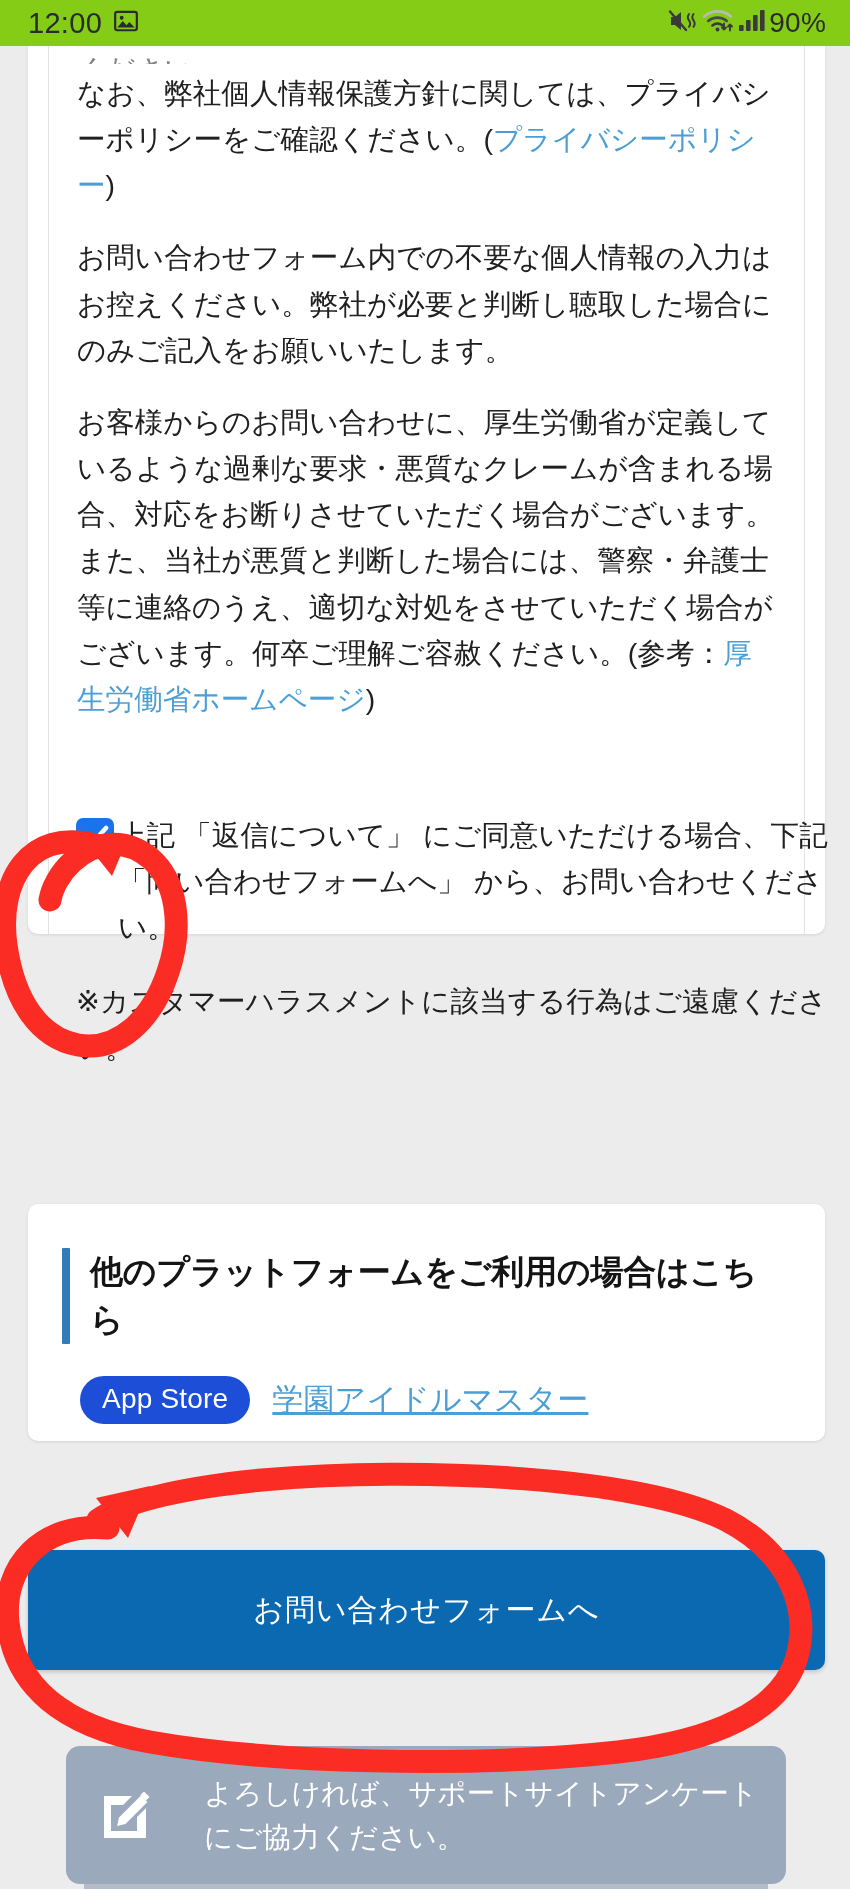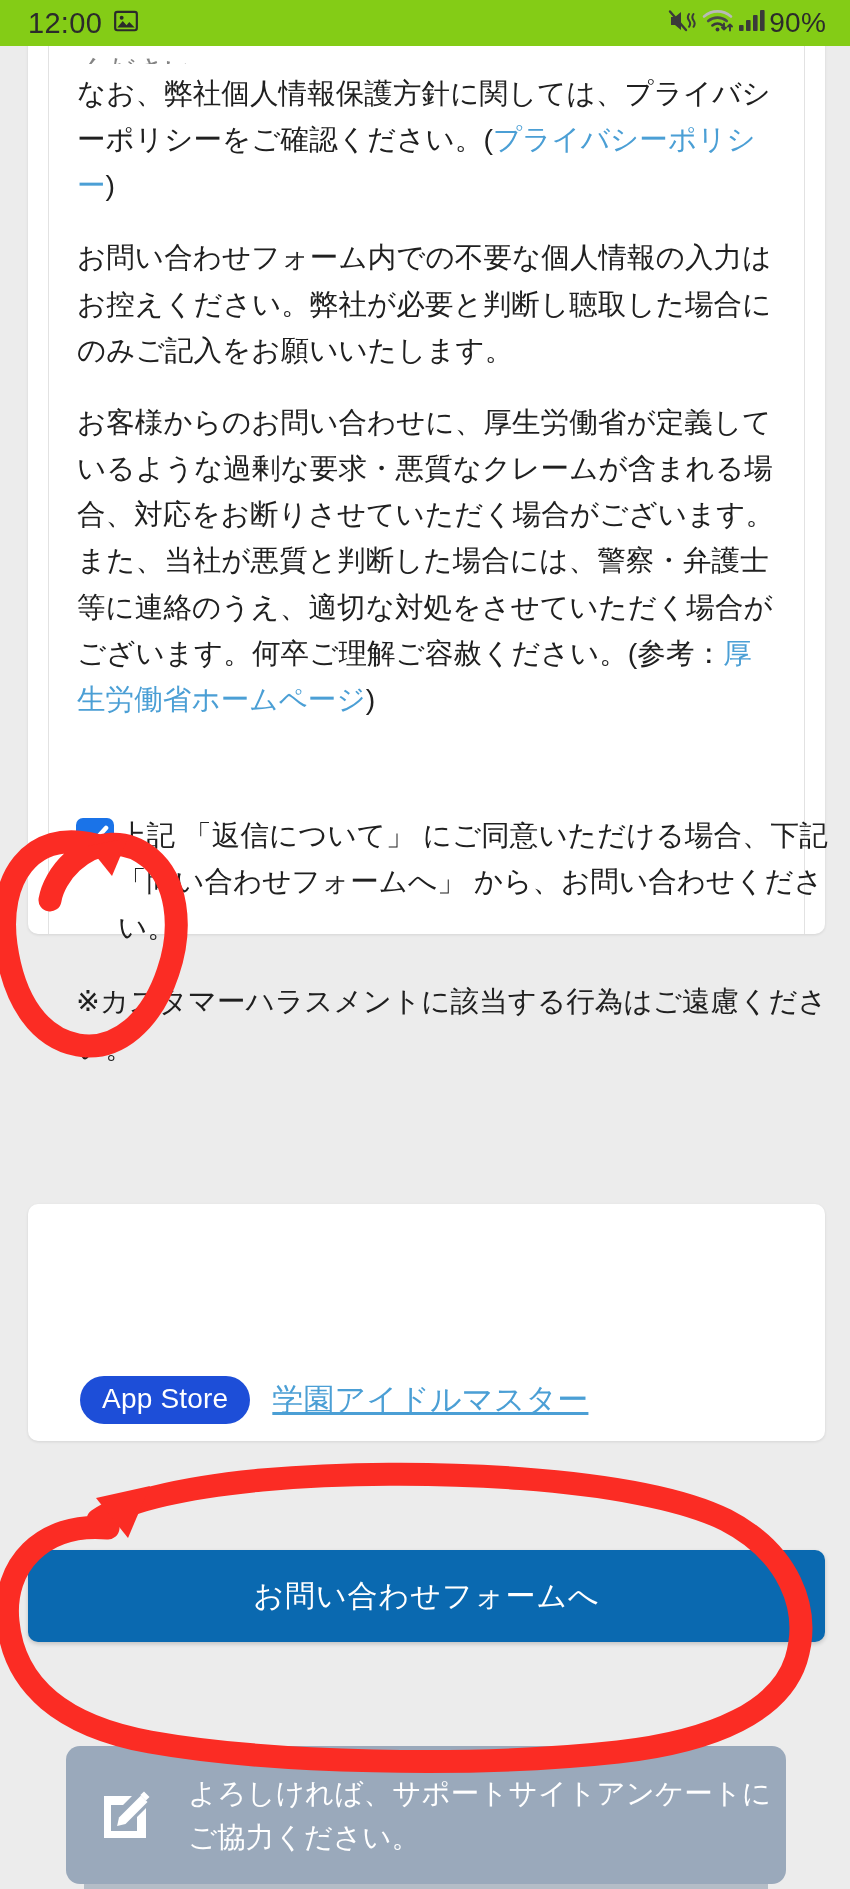--- a/index.html
+++ b/index.html
@@ -198,21 +198,21 @@
     font-size: 31px;
     letter-spacing: 0.1px;
   }
 
   
   .primary-btn {
     position: absolute;
     left: 28px;
     top: 1504px;
     width: 797px;
-    height: 92px;
+    height: 120px;
     background: #0a69b0;
     border: none;
     border-radius: 10px;
     color: #ffffff;
     font-size: 30px;
     font-family: inherit;
     letter-spacing: 1px;
     box-shadow: 0 2px 4px rgba(0,0,0,0.18);
     cursor: pointer;
   }
@@ -231,21 +231,21 @@
     position: absolute;
     left: 66px;
     top: 1700px;
     width: 720px;
     height: 138px;
     background: #9aa9bb;
     border-radius: 14px;
     display: flex;
     align-items: center;
     padding-left: 30px;
-    gap: 30px;
+    gap: 46px;
     cursor: pointer;
   }
   .survey-text {
     color: #ffffff;
     font-size: 28.5px;
     line-height: 1.55;
     letter-spacing: 0.1px;
   }
 
   
@@ -331,20 +331,24 @@
             <path d="M3 13.5l7 7L25 4" stroke="#ffffff" stroke-width="4.6" fill="none" stroke-linecap="round" stroke-linejoin="round"></path>
           </svg>
         </span>
         <span class="consent-text">上記 「返信について」 にご同意いただける場合、下記 「問い合わせフォームへ」 から、お問い合わせください。</span>
       </div>
       <div class="note">※カスタマーハラスメントに該当する行為はご遠慮ください。</div>
     </div>
   </div>
 
   <div class="card" id="card-platform">
+    <div class="heading-wrap">
+      <span class="heading-bar"></span>
+      <span class="heading-txt">他のプラットフォームをご利用の場合はこちら</span>
+    </div>
     <div class="platform-row">
       <span class="pill">App Store</span>
       <a class="platform-link" href="#">学園アイドルマスター</a>
     </div>
   </div>
 
   <button class="primary-btn">お問い合わせフォームへ</button>
 
   <div class="survey-shadow"></div>
   <div class="survey">

